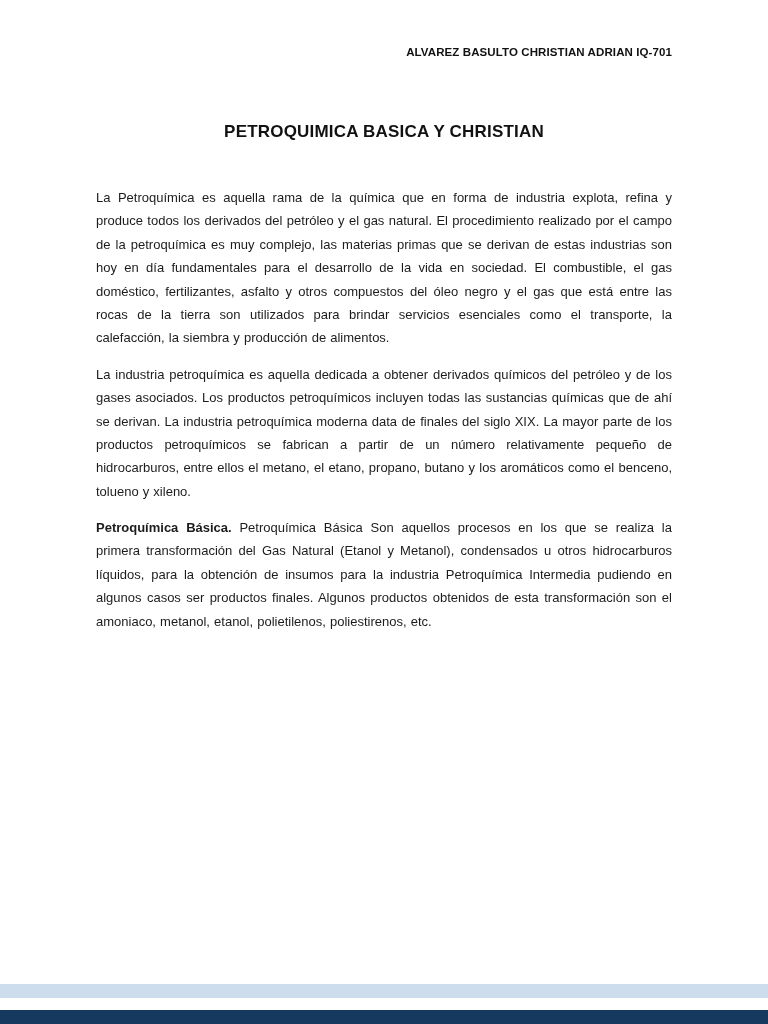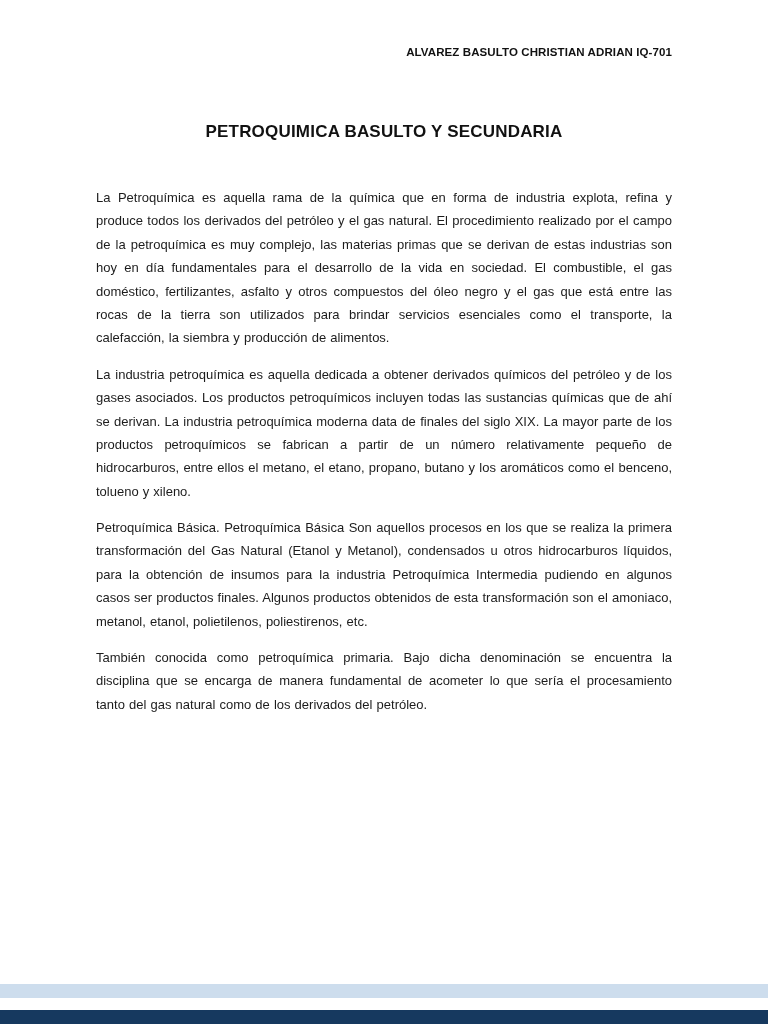--- a/index.html
+++ b/index.html
@@ -31,52 +31,51 @@
     color: #111111;
     margin-bottom: 44px;
   }
   .para {
     font-size: 13px;
     line-height: 1.8;
     text-align: justify;
     margin-bottom: 13px;
     word-spacing: 0.5px;
   }
-  .para .bold { font-weight: 400; }
+  .para .bold { font-weight: 700; }
   .footer-stripes {
     position: absolute;
     left: 0;
     bottom: 0;
     width: 768px;
   }
   .stripe { width: 100%; }
   .stripe-light { height: 14px; background: #cddded; }
   .stripe-white { height: 12px; background: #ffffff; }
   .stripe-dark  { height: 14px; background: #16395f; }
 </style>
 </head>
 <body>
 
 <div class="page">
 
   <div class="header">
     <span>ALVAREZ BASULTO CHRISTIAN ADRIAN IQ-701</span>
   </div>
 
-  <h1 class="title">PETROQUIMICA BASULTO Y SECUNDARIA</h1>
+  <h1 class="title">PETROQUIMICA BASICA Y CHRISTIAN</h1>
 
   <p class="para">La Petroquímica es aquella rama de la química que en forma de industria explota, refina y produce todos los derivados del petróleo y el gas natural. El procedimiento realizado por el campo de la petroquímica es muy complejo, las materias primas que se derivan de estas industrias son hoy en día fundamentales para el desarrollo de la vida en sociedad. El combustible, el gas doméstico, fertilizantes, asfalto y otros compuestos del óleo negro y el gas que está entre las rocas de la tierra son utilizados para brindar servicios esenciales como el transporte, la calefacción, la siembra y producción de alimentos.</p>
 
   <p class="para">La industria petroquímica es aquella dedicada a obtener derivados químicos del petróleo y de los gases asociados. Los productos petroquímicos incluyen todas las sustancias químicas que de ahí se derivan. La industria petroquímica moderna data de finales del siglo XIX. La mayor parte de los productos petroquímicos se fabrican a partir de un número relativamente pequeño de hidrocarburos, entre ellos el metano, el etano, propano, butano y los aromáticos como el benceno, tolueno y xileno.</p>
 
   <p class="para">
     <span class="bold">Petroquímica Básica. </span><span>Petroquímica Básica Son aquellos procesos en los que se realiza la primera transformación del Gas Natural (Etanol y Metanol), condensados u otros hidrocarburos líquidos, para la obtención de insumos para la industria Petroquímica Intermedia pudiendo en algunos casos ser productos finales. Algunos productos obtenidos de esta transformación son el amoniaco, metanol, etanol, polietilenos, poliestirenos, etc.</span>
   </p>
 
-  <p class="para">También conocida como petroquímica primaria. Bajo dicha denominación se encuentra la disciplina que se encarga de manera fundamental de acometer lo que sería el procesamiento tanto del gas natural como de los derivados del petróleo.</p>
 
 
 </div>
 
 <div class="footer-stripes">
   <div class="stripe stripe-light"></div>
   <div class="stripe stripe-white"></div>
   <div class="stripe stripe-dark"></div>
 </div>
 

